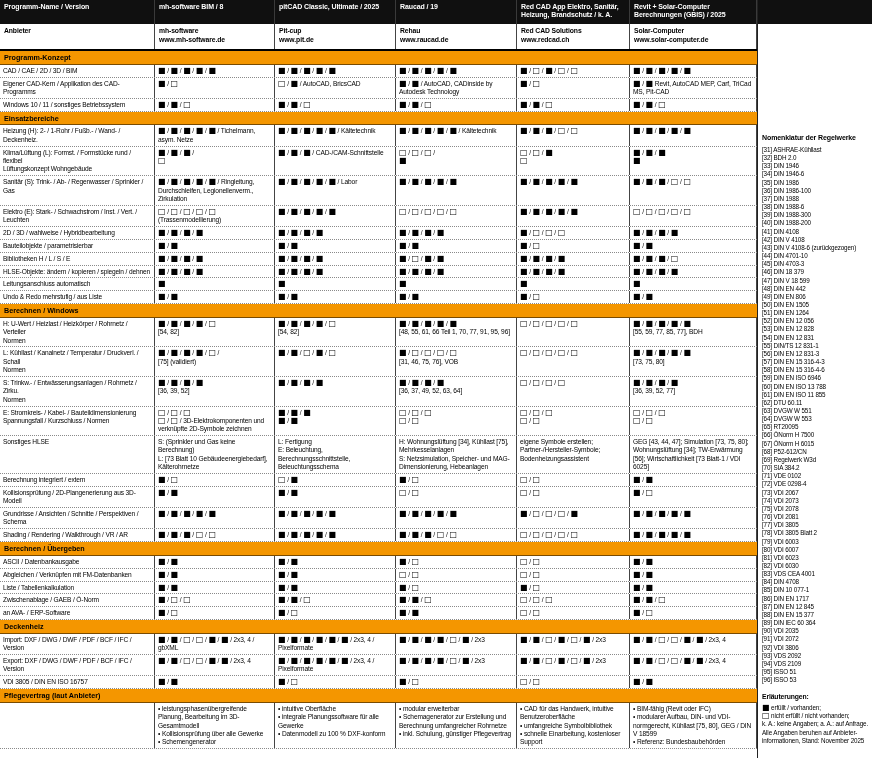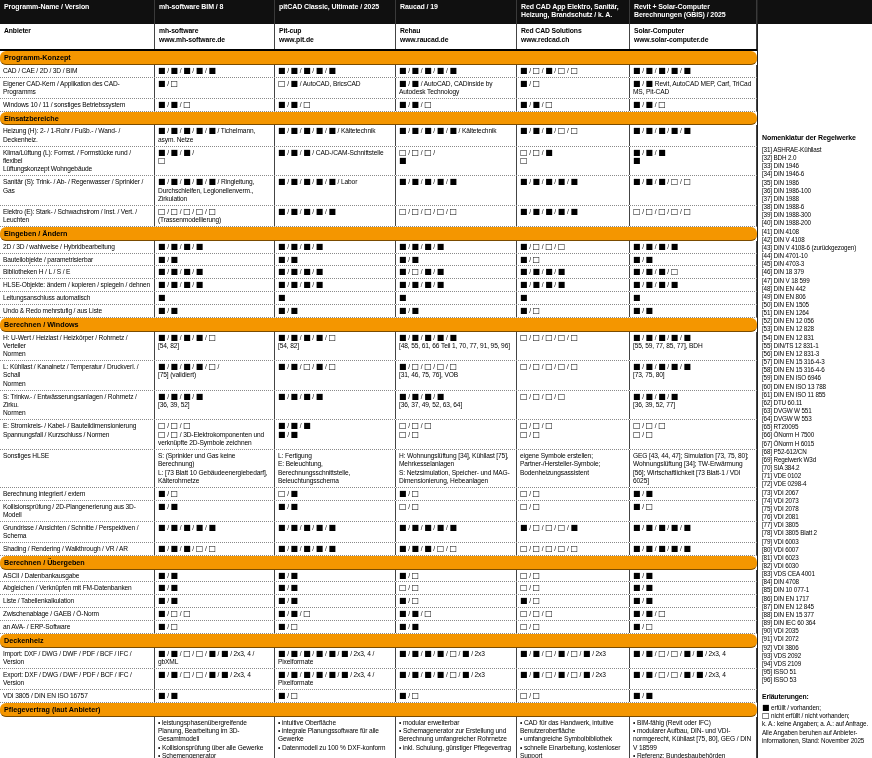--- a/index.html
+++ b/index.html
@@ -16,21 +16,21 @@
   .c4{width:113px;flex:0 0 113px;}
   .c5{width:127px;flex:0 0 127px;}
 
   .hrow{display:flex;background:#101010;color:#fff;min-height:24px;}
   .hcell{box-sizing:border-box;padding:3px 4px 2px 4px;font-size:7px;font-weight:bold;line-height:1.2;border-right:1px solid #3a3a3a;letter-spacing:-0.1px;}
 
   .arow{display:flex;border-bottom:2px solid #000;min-height:25px;}
   .acell{box-sizing:border-box;padding:3px 4px;font-size:6.8px;font-weight:bold;line-height:1.3;border-right:1px solid #444;letter-spacing:-0.1px;}
   .acell a{color:#000;text-decoration:none;display:block;}
 
-  .bar{background:#F49600;font-weight:bold;font-size:7.2px;line-height:1;padding:3px 4px 2.5px 4px;border-bottom:1px solid #7a4b00;border-radius:6px;}
+  .bar{background:#F49600;font-weight:bold;font-size:7.2px;line-height:1;padding:3px 4px 2.5px 4px;border-bottom:1px solid #7a4b00;}
   .row{display:flex;border-bottom:1px dotted #8a8a8a;}
   .cell{box-sizing:border-box;padding:2px 3px 1.5px 3px;font-size:6.6px;line-height:1.27;border-right:1px solid #444;letter-spacing:-0.12px;word-wrap:break-word;}
   .lbl{letter-spacing:-0.15px;}
   .sq{font-size:8px;line-height:1;font-family:"DejaVu Sans",sans-serif;}
 
   #norms-black{height:24px;background:#101010;flex:0 0 24px;}
   #norms-title{font-weight:bold;font-size:7px;margin:110px 2px 5px 4px;letter-spacing:-0.1px;}
   .norm-item{font-size:6.3px;line-height:8.15px;padding-left:4px;white-space:nowrap;letter-spacing:-0.15px;}
   #legend{margin:9px 2px 0 4px;font-size:6.3px;line-height:8.3px;letter-spacing:-0.12px;}
   #legend-title{font-weight:bold;font-size:6.8px;margin-bottom:2px;}
@@ -108,21 +108,20 @@
           <div class="cell c5"><span class="sq">■</span> / <span class="sq">■</span> / <span class="sq">■</span> / <span class="sq">□</span> / <span class="sq">□</span></div>
         </div>
         <div class="row">
           <div class="cell c0 lbl">Elektro (E): Stark- / Schwachstrom / Inst. / Vert. / Leuchten</div>
           <div class="cell c1"><span class="sq">□</span> / <span class="sq">□</span> / <span class="sq">□</span> / <span class="sq">□</span> / <span class="sq">□</span> (Trassenmodellierung)</div>
           <div class="cell c2"><span class="sq">■</span> / <span class="sq">■</span> / <span class="sq">■</span> / <span class="sq">■</span> / <span class="sq">■</span></div>
           <div class="cell c3"><span class="sq">□</span> / <span class="sq">□</span> / <span class="sq">□</span> / <span class="sq">□</span> / <span class="sq">□</span></div>
           <div class="cell c4"><span class="sq">■</span> / <span class="sq">■</span> / <span class="sq">■</span> / <span class="sq">■</span> / <span class="sq">■</span></div>
           <div class="cell c5"><span class="sq">□</span> / <span class="sq">□</span> / <span class="sq">□</span> / <span class="sq">□</span> / <span class="sq">□</span></div>
         </div>
-        <div class="bar">Eingeben / Ändern</div>
         <div class="row">
           <div class="cell c0 lbl">2D / 3D / wahlweise / Hybridbearbeitung</div>
           <div class="cell c1"><span class="sq">■</span> / <span class="sq">■</span> / <span class="sq">■</span> / <span class="sq">■</span></div>
           <div class="cell c2"><span class="sq">■</span> / <span class="sq">■</span> / <span class="sq">■</span> / <span class="sq">■</span></div>
           <div class="cell c3"><span class="sq">■</span> / <span class="sq">■</span> / <span class="sq">■</span> / <span class="sq">■</span></div>
           <div class="cell c4"><span class="sq">■</span> / <span class="sq">□</span> / <span class="sq">□</span> / <span class="sq">□</span></div>
           <div class="cell c5"><span class="sq">■</span> / <span class="sq">■</span> / <span class="sq">■</span> / <span class="sq">■</span></div>
         </div>
         <div class="row">
           <div class="cell c0 lbl">Bauteilobjekte / parametrisierbar</div>

